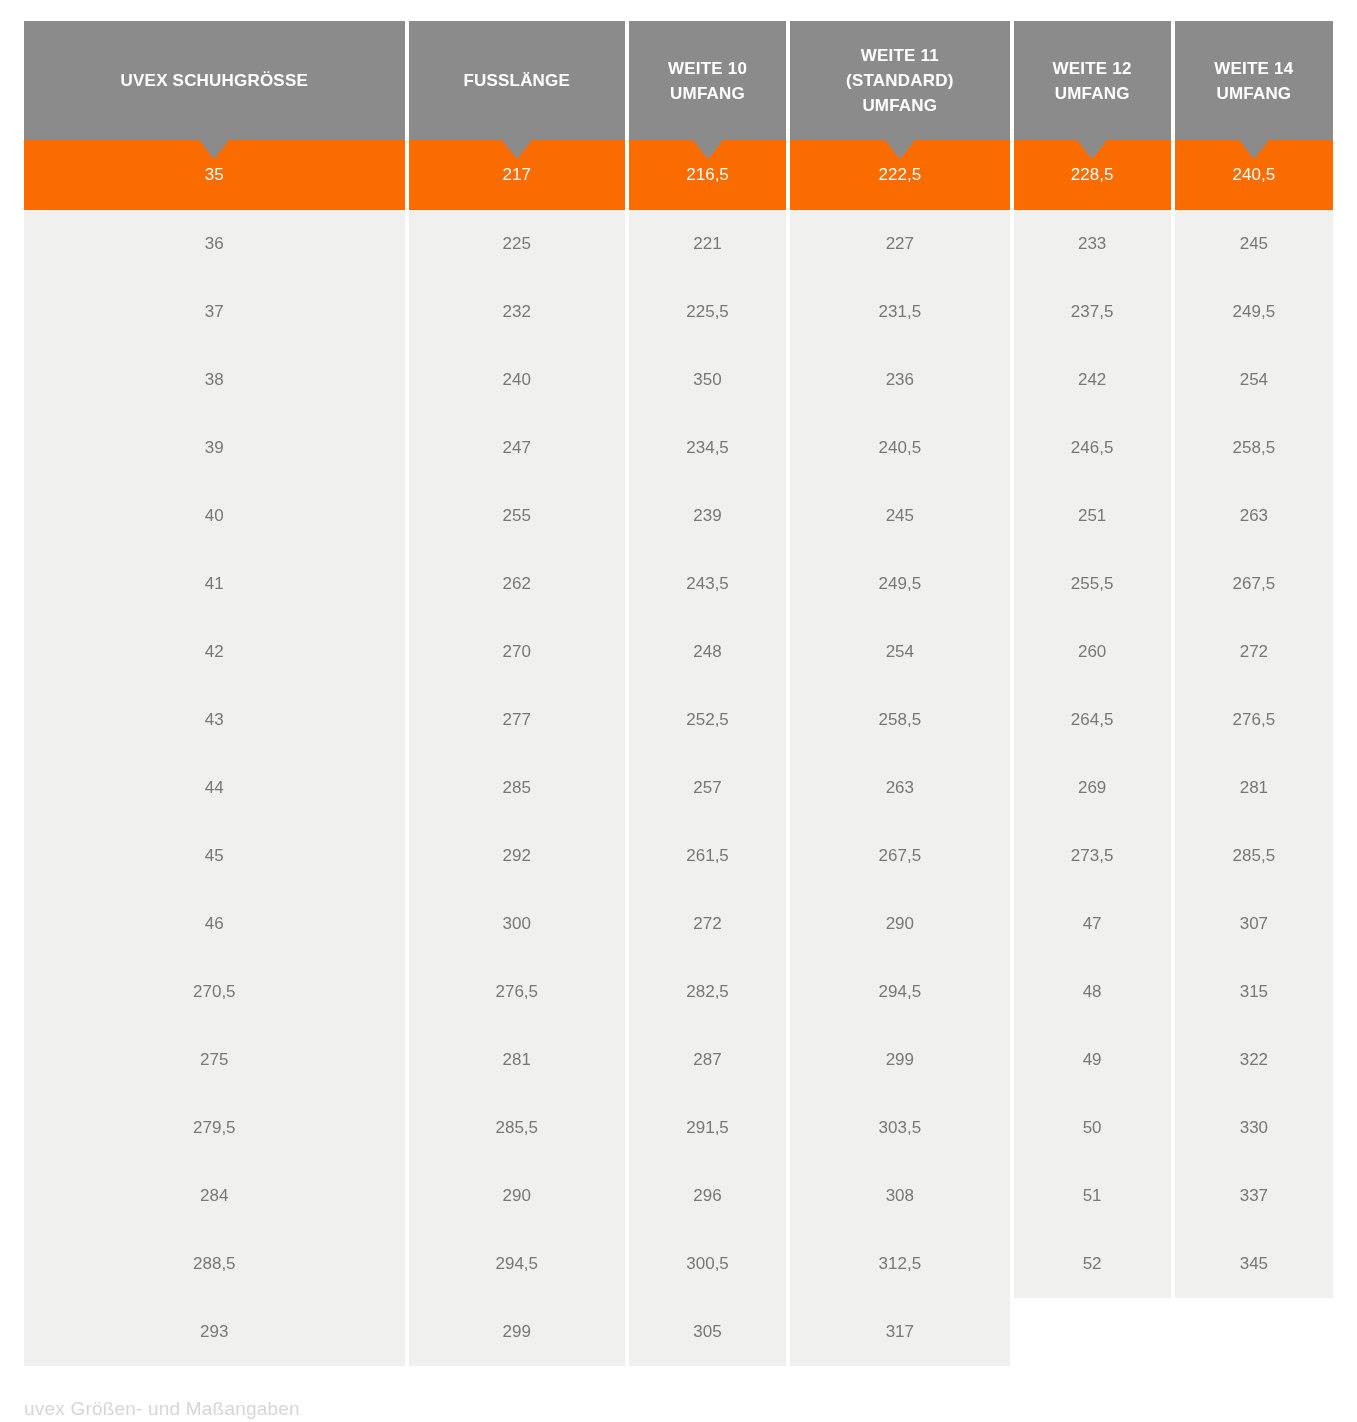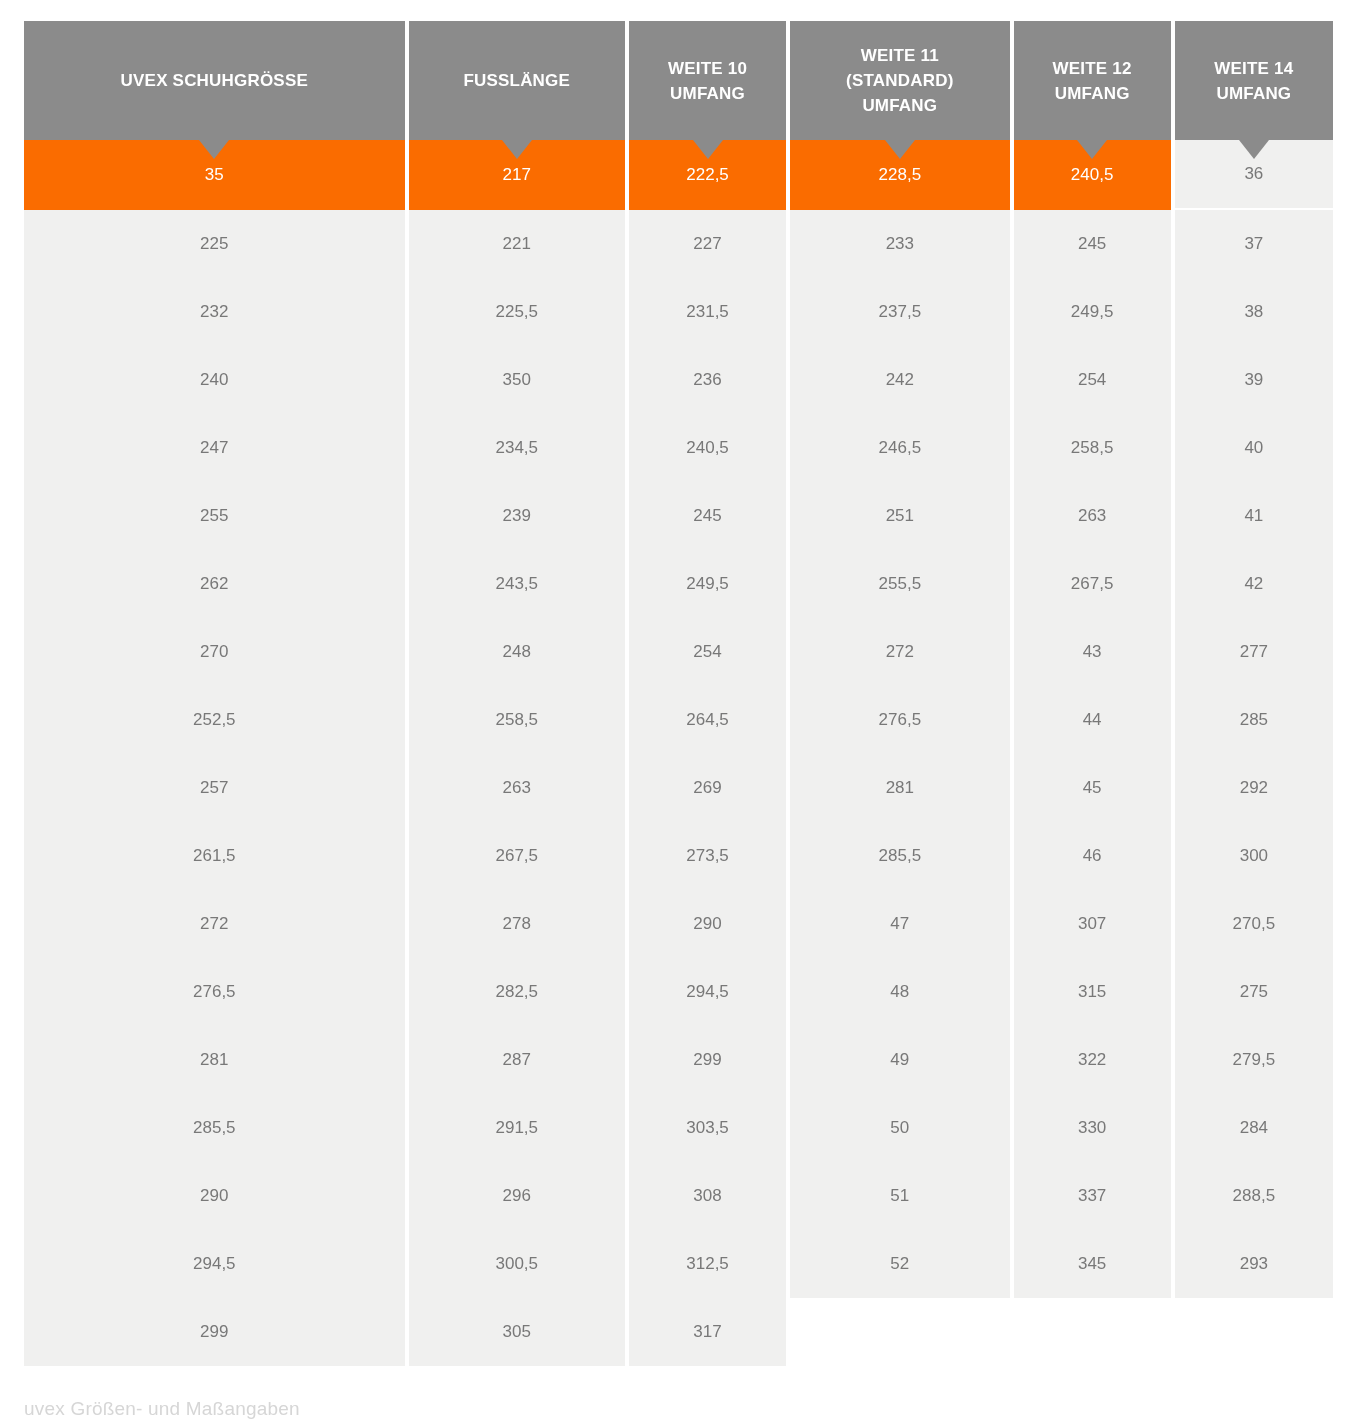--- a/index.html
+++ b/index.html
@@ -86,20 +86,21 @@
       <div class="cell header">
         <span>WEITE 12</span>
         <span>UMFANG</span>
       </div>
       <div class="cell header">
         <span>WEITE 14</span>
         <span>UMFANG</span>
       </div>
       <div class="cell highlight">35</div>
       <div class="cell highlight">217</div>
+      <div class="cell highlight">216,5</div>
       <div class="cell highlight">222,5</div>
       <div class="cell highlight">228,5</div>
       <div class="cell highlight">240,5</div>
       <div class="cell data">36</div>
       <div class="cell data">225</div>
       <div class="cell data">221</div>
       <div class="cell data">227</div>
       <div class="cell data">233</div>
       <div class="cell data">245</div>
       <div class="cell data">37</div>
@@ -129,20 +130,21 @@
       <div class="cell data">41</div>
       <div class="cell data">262</div>
       <div class="cell data">243,5</div>
       <div class="cell data">249,5</div>
       <div class="cell data">255,5</div>
       <div class="cell data">267,5</div>
       <div class="cell data">42</div>
       <div class="cell data">270</div>
       <div class="cell data">248</div>
       <div class="cell data">254</div>
+      <div class="cell data">260</div>
       <div class="cell data">272</div>
       <div class="cell data">43</div>
       <div class="cell data">277</div>
       <div class="cell data">252,5</div>
       <div class="cell data">258,5</div>
       <div class="cell data">264,5</div>
       <div class="cell data">276,5</div>
       <div class="cell data">44</div>
       <div class="cell data">285</div>
       <div class="cell data">257</div>
@@ -151,21 +153,20 @@
       <div class="cell data">281</div>
       <div class="cell data">45</div>
       <div class="cell data">292</div>
       <div class="cell data">261,5</div>
       <div class="cell data">267,5</div>
       <div class="cell data">273,5</div>
       <div class="cell data">285,5</div>
       <div class="cell data">46</div>
       <div class="cell data">300</div>
       <div class="cell data">272</div>
-      <div class="cell data">278</div>
       <div class="cell data">290</div>
       <div class="cell data">47</div>
       <div class="cell data">307</div>
       <div class="cell data">270,5</div>
       <div class="cell data">276,5</div>
       <div class="cell data">282,5</div>
       <div class="cell data">294,5</div>
       <div class="cell data">48</div>
       <div class="cell data">315</div>
       <div class="cell data">275</div>

